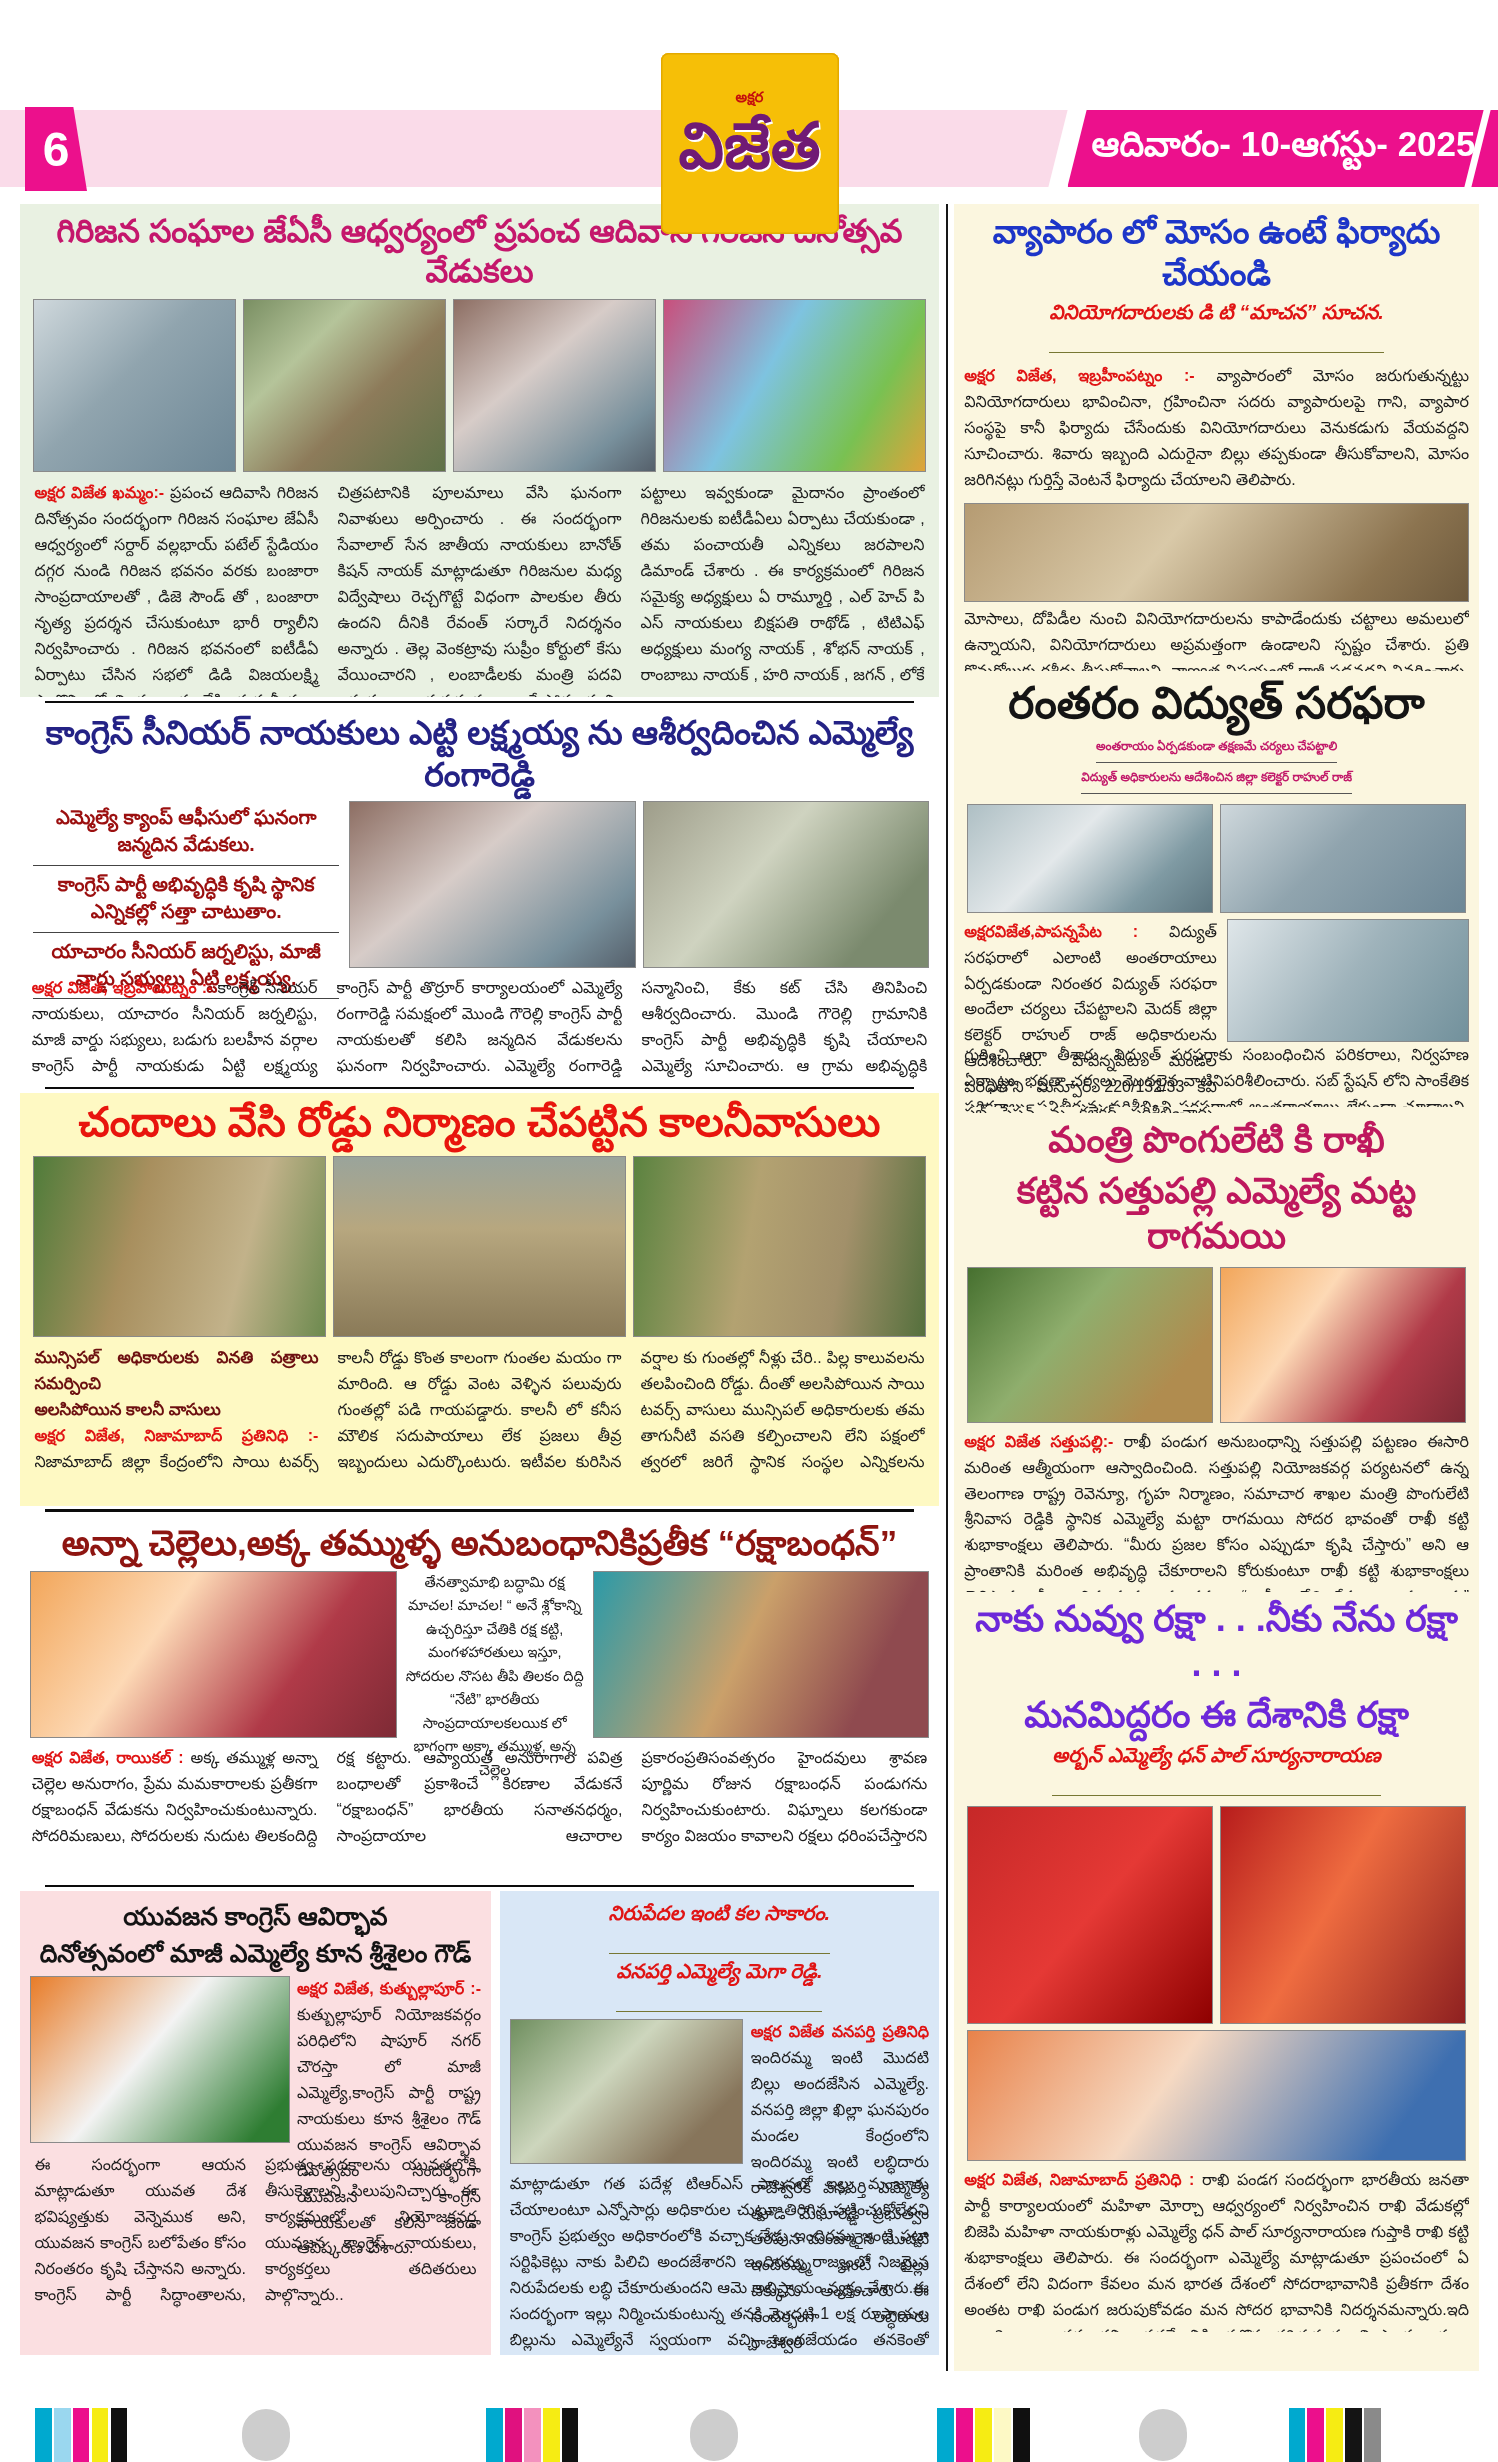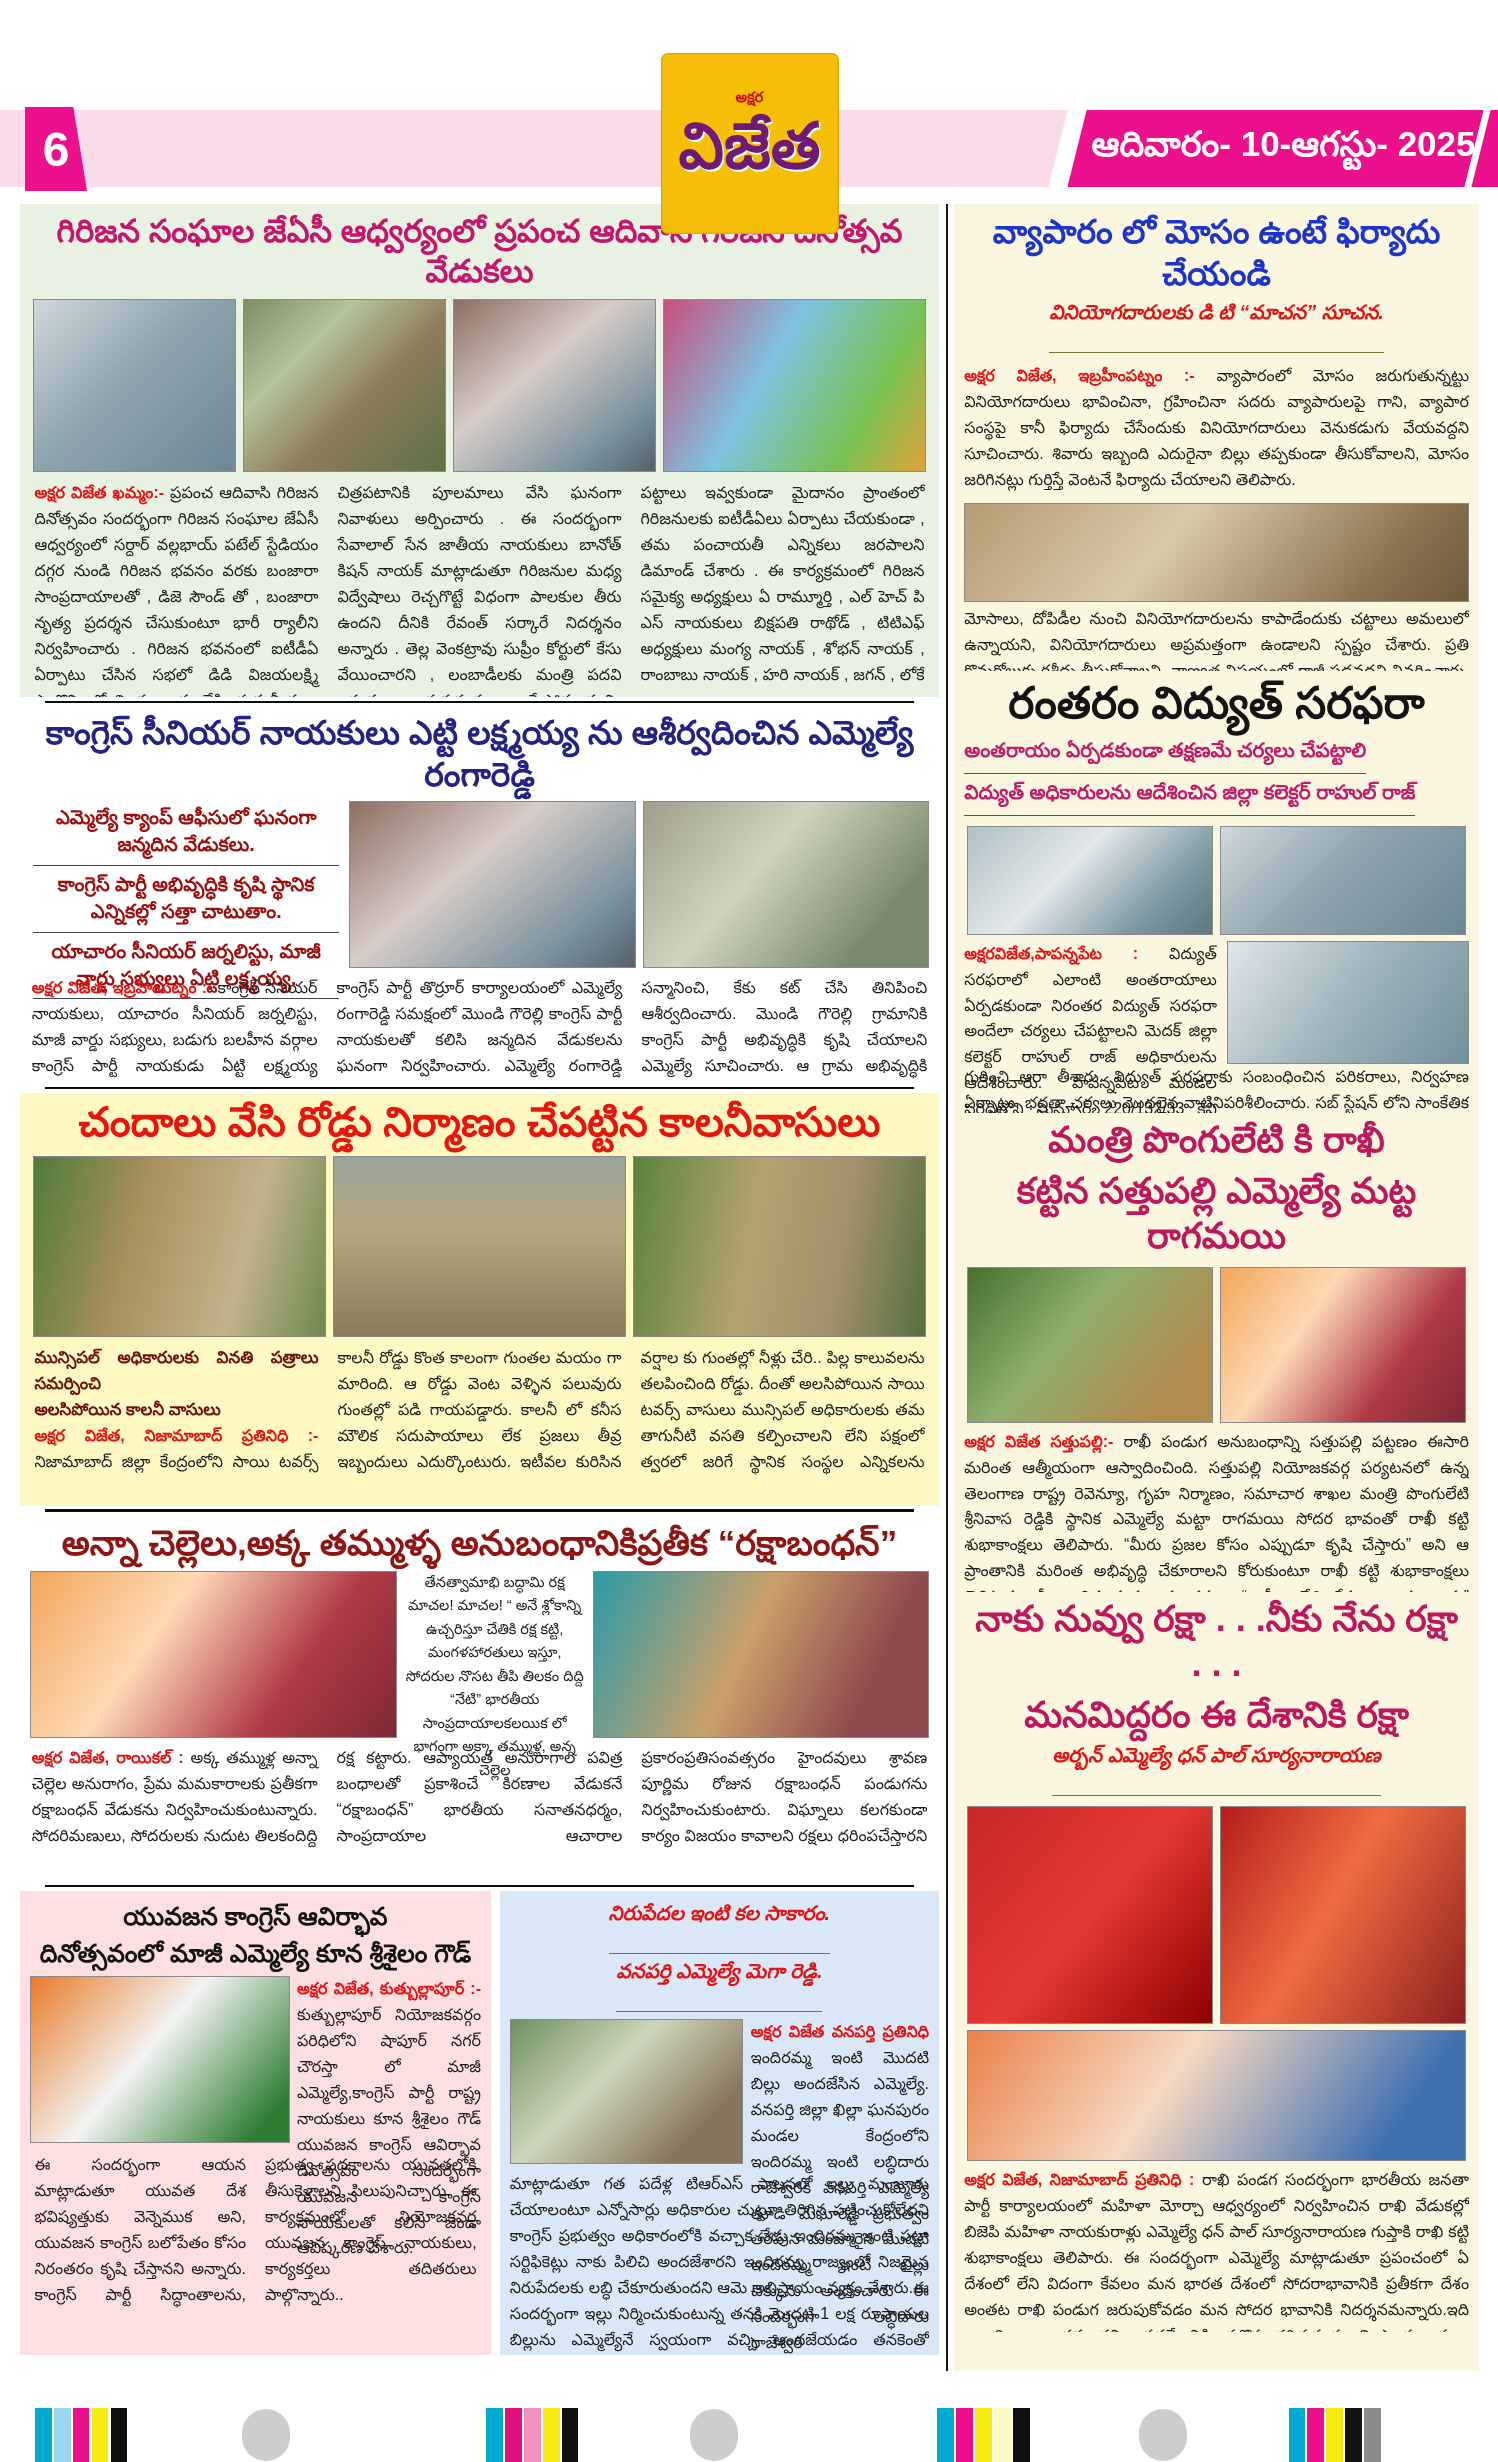--- a/index.html
+++ b/index.html
@@ -58,22 +58,22 @@
   
   .hlA { color:#c4176c; font-size:32px; }
   .hlB { color:#242285; font-size:33px; }
   .hlC { color:#e8150d; font-size:41px; }
   .hlD { color:#8e1511; font-size:35px; }
   .hlE { color:#141414; font-size:25px; }
   .hlF { color:#141414; font-size:30px; }
   .hlR1 { color:#1d35c8; font-size:33px; }
   .hlR2 { color:#141414; font-size:44px; }
   .hlR3 { color:#be185d; font-size:36px; }
-  .hlR4 { color:#be185d; font-size:36px; }
-  .subR { color:#c21a6a; font-size:20px; font-weight:bold; padding:7.3px 0 0 0; }
+  .hlR4 { color:#6d28d9; font-size:36px; }
+  .subR { color:#c21a6a; font-size:12px; font-weight:bold; text-align:center; padding:7.3px 0 0 0; }
   .subR .u { display:inline-block; border-bottom:1.5px solid #555; padding-bottom:5.8px; }
   .subRed { color:#e01414; font-size:20px; font-weight:bold; text-align:center; padding:5.8px 0 0 0; }
   .subRed .u { display:inline-block; border-bottom:1.5px solid #773; padding-bottom:23px;font-style:italic; }
 
   .capline { color:#6d1010; font-size:16.7px; font-weight:bold; line-height:1.5; }
 
   
   .regrow { position:absolute; left:0; right:0; top:2406px; height:58px; display:flex; align-items:center; }
   .reggroup { display:flex; gap:2.2px; height:55px; }
   .regbar { width:16.7px; height:55px; }

